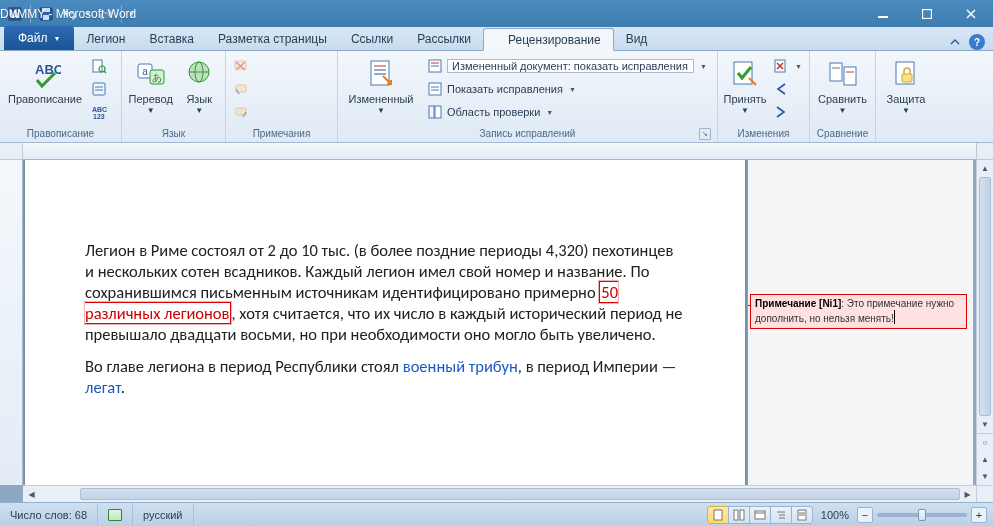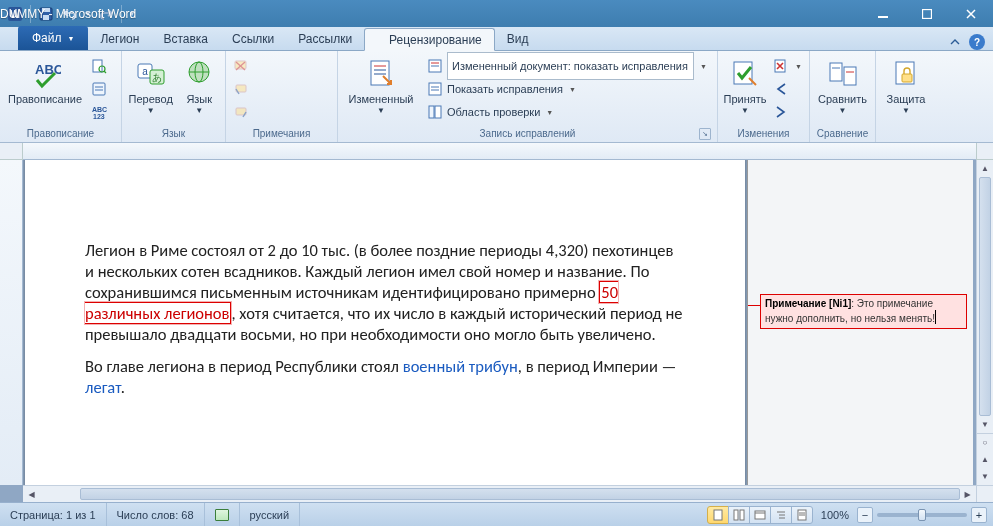--- a/index.html
+++ b/index.html
@@ -9,21 +9,21 @@
   .titlebar { height: 27px; background: linear-gradient(#4a8bbf, #3e7daf); display: flex; align-items: center; color: #fff; position: relative; }
   .qat { display: flex; align-items: center; gap: 2px; padding-left: 4px; height: 100%; }
   .qat-btn { width: 22px; height: 22px; display: flex; align-items: center; justify-content: center; border-radius: 2px; }
   .qat-sep { width: 1px; height: 18px; background: rgba(255,255,255,0.3); margin: 0 2px; }
   .title-text { position: absolute; left: 0; right: 0; text-align: left; font-size: 12px; pointer-events: none; text-shadow: 0 1px 1px rgba(0,0,0,0.3); }
   .win-controls { margin-left: auto; display: flex; height: 100%; }
   .win-btn { width: 44px; display: flex; align-items: center; justify-content: center; }
 
   
   .tabs-row { height: 24px; background: linear-gradient(#d9e7f5, #c7dbef); display: flex; align-items: end; border-bottom: 1px solid #8ba8c6; position: relative; }
-  .file-tab { background: linear-gradient(#2d6bb5, #1b5497); color: #fff; height: 24px; display: flex; align-items: center; padding: 0 14px; font-size: 12px; border-top-left-radius: 3px; border-top-right-radius: 3px; margin-left: 18px; }
+  .file-tab { background: linear-gradient(#2d6bb5, #1b5497); color: #fff; height: 24px; display: flex; align-items: center; padding: 0 14px; font-size: 12px; border-top-left-radius: 3px; border-top-right-radius: 3px; margin-left: 4px; }
   .tab { height: 23px; padding: 0 12px; display: flex; align-items: center; font-size: 12px; color: #2b3e55; cursor: default; }
   .tab.active { background: #f3f7fb; border: 1px solid #8ba8c6; border-bottom: 1px solid #f3f7fb; border-top-left-radius: 3px; border-top-right-radius: 3px; margin-bottom: -1px; padding-left: 24px; }
   .tabs-right { margin-left: auto; display: flex; align-items: center; gap: 6px; padding-right: 8px; }
   .mini-btn { width: 16px; height: 16px; display: flex; align-items: center; justify-content: center; color: #2b5c97; }
   .help-btn { width: 16px; height: 16px; border-radius: 50%; background: #3a7bcc; color: #fff; display: flex; align-items: center; justify-content: center; font-size: 10px; font-weight: bold; }
 
   
   .ribbon { height: 92px; background: linear-gradient(#f3f7fb, #dfe9f5); border-bottom: 1px solid #a4b9d1; display: flex; }
   .rgroup { border-right: 1px solid #c5d4e5; display: flex; flex-direction: column; padding: 2px 4px 0 4px; }
   .rgroup-body { flex: 1; display: flex; align-items: flex-start; gap: 2px; }
@@ -56,21 +56,21 @@
   .scroll-corner { position: absolute; right: 0; bottom: 0; width: 17px; height: 17px; background: #e9eff6; border-left: 1px solid #c3d0df; border-top: 1px solid #c3d0df; }
 
   .page-wrap { position: absolute; top: 17px; left: 23px; right: 17px; bottom: 17px; overflow: hidden; background: #8fa7c4; }
   .page { position: absolute; top: -10px; left: 2px; width: 720px; min-height: 700px; background: #fff; box-shadow: 0 0 4px rgba(0,0,0,0.4); padding: 90px 60px 40px 60px; font-family: Calibri, sans-serif; font-size: 16.5px; color: #222; line-height: 1.28; }
   .page p { margin-bottom: 10px; }
   .commented { background: #fff; border: 1px solid #d00; outline: 1px solid rgba(220,0,0,0.3); padding: 0 1px; color: #c00; }
   .link { color: #1a5bc0; }
 
   .comment-pane { position: absolute; top: -10px; left: 724px; width: 226px; min-height: 700px; background: #f3f5f7; border-left: 1px solid #999; }
   .comment-line { position: absolute; top: 155px; left: 0; width: 16px; border-top: 1px solid #d00; }
-  .comment-box { position: absolute; top: 144px; left: 12px; right: 6px; background: #ffe1e1; border: 1px solid #d00; padding: 3px 4px; font-size: 10px; line-height: 1.2; color: #333; }
+  .comment-box { position: absolute; top: 144px; left: 2px; right: 6px; background: #ffe1e1; border: 1px solid #d00; padding: 3px 4px; font-size: 10px; line-height: 1.2; color: #333; }
   .comment-box b.cl { color: #000; }
   .comment-box b.cid { color: #000; }
   .cursor-mark { display:inline-block; width:1px; height:14px; background:#000; vertical-align:text-bottom; }
 
   
   .statusbar { height: 24px; background: linear-gradient(#cfe0f1,#b9d0e8); border-top: 1px solid #97b0cd; display: flex; align-items: center; font-size: 11px; color: #2b3e55; }
   .status-cell { padding: 0 10px; height: 100%; display: flex; align-items: center; border-right: 1px solid #a8c0da; gap: 4px; }
   .status-right { margin-left: auto; display: flex; align-items: center; height: 100%; }
   .view-btn { width: 22px; height: 18px; border: 1px solid #9ab3cf; background: linear-gradient(#eaf2fa,#d3e2f2); margin-left: -1px; display: flex; align-items: center; justify-content: center; }
   .view-btn.active { background: linear-gradient(#ffeaa3,#ffd86f); border-color: #d4af4a; }
@@ -140,20 +140,21 @@
   </div>
 </div>
 
 <div class="tabs-row">
   <div class="file-tab">
       <span>Файл</span>
       <span style="font-size:7px;margin-left:6px">▼</span>
     </div>
   <div class="tab">Легион</div>
   <div class="tab">Вставка</div>
+  <div class="tab">Разметка страницы</div>
   <div class="tab">Ссылки</div>
   <div class="tab">Рассылки</div>
   <div class="tab active">Рецензирование</div>
   <div class="tab">Вид</div>
   <div class="tabs-right">
     <div class="mini-btn">
         <svg width="10" height="10">
           <path d="M1 7 L5 3 L9 7" fill="none" stroke="#2b5c97" stroke-width="1.4"></path>
         </svg>
       </div>
@@ -263,21 +264,21 @@
         <div class="lbl">Измененный</div>
         <div class="caret">▼</div>
       </div>
       <div class="small-col" style="width:290px">
         <div class="small-btn">
           <span class="small-icon"><svg width="16" height="16">
                 <rect x="2" y="2" width="12" height="12" fill="#fff" stroke="#4a79b5"></rect>
                 <line x1="4" y1="5" x2="12" y2="5" stroke="#c33"></line>
                 <line x1="4" y1="8" x2="12" y2="8" stroke="#4a79b5"></line>
               </svg></span>
-          <span style="flex:1;border:1px solid #abc;background:#fff;height:28px;display:flex;align-items:center;padding:2px 4px">Измененный документ: показать исправления</span>
+          <span style="flex:1;border:1px solid #abc;background:#fff;height:14px;display:flex;align-items:center;padding:2px 4px">Измененный документ: показать исправления</span>
           <span class="small-caret">▼</span>
         </div>
         <div class="small-btn">
           <span class="small-icon"><svg width="16" height="16">
                 <rect x="2" y="2" width="12" height="12" fill="#fff" stroke="#4a79b5"></rect>
                 <line x1="4" y1="6" x2="12" y2="6" stroke="#4a79b5"></line>
                 <line x1="4" y1="9" x2="12" y2="9" stroke="#4a79b5"></line>
               </svg></span>
           <span>Показать исправления</span>
             <span class="small-caret">▼</span>
@@ -400,21 +401,20 @@
     <div class="arrow">◀</div>
     <div class="track">
         <div class="thumb"></div>
       </div>
     <div class="arrow">▶</div>
   </div>
   <div class="scroll-corner"></div>
 </div>
 
 <div class="statusbar">
-  <div class="status-cell">Страница: 1 из 1</div>
   <div class="status-cell">Число слов: 68</div>
   <div class="status-cell">
       <span class="book-icon"></span>
     </div>
   <div class="status-cell">русский</div>
   <div class="status-right">
     <div class="view-btn active" style="border-top-left-radius:3px;border-bottom-left-radius:3px">
         <svg width="12" height="12">
           <rect x="2" y="1" width="8" height="10" fill="#fff" stroke="#777"></rect>
         </svg>

